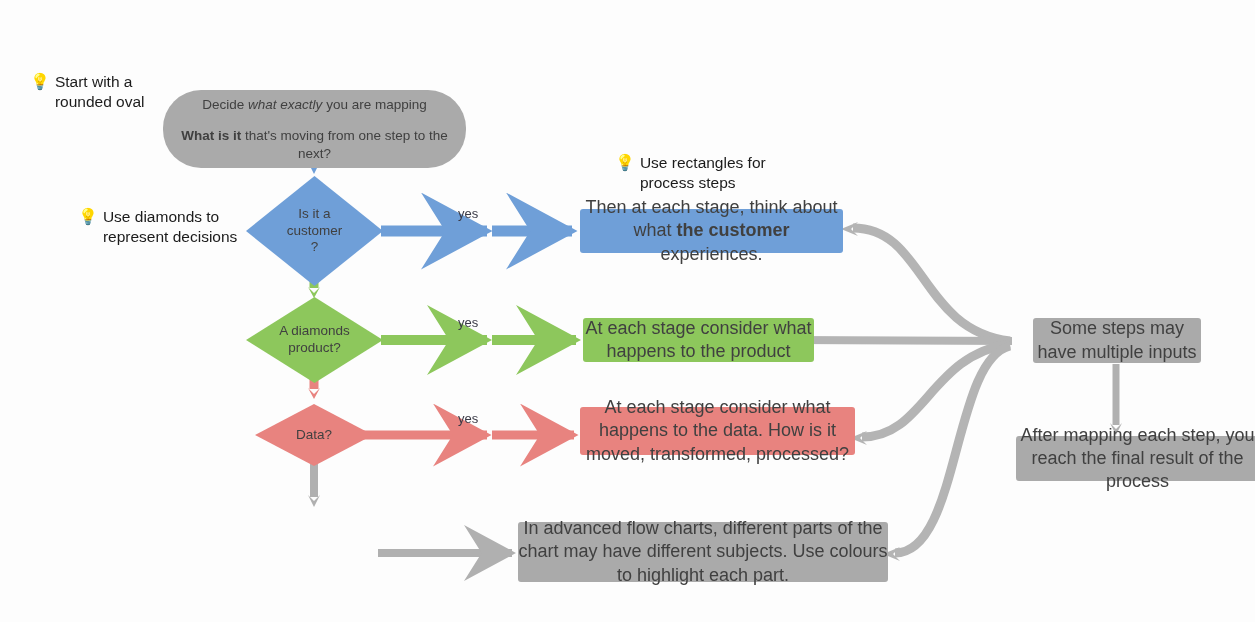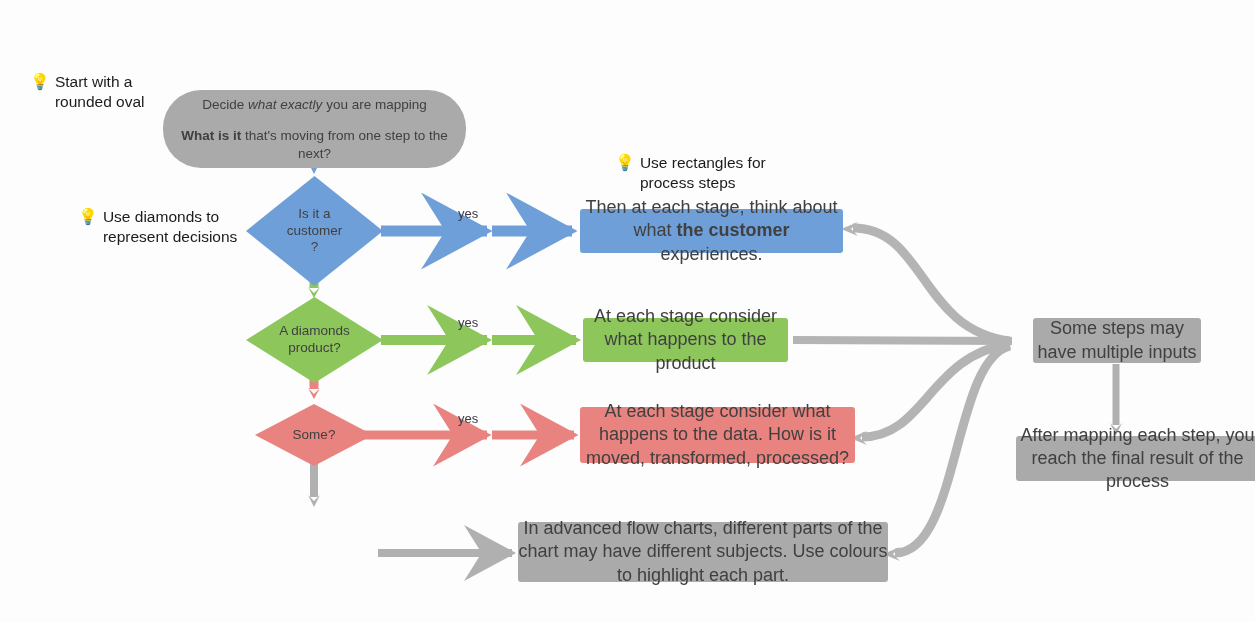--- a/index.html
+++ b/index.html
@@ -211,38 +211,38 @@
       <polygon points="68.5,0 137,43 68.5,86 0,43" fill="#8dc75c"></polygon>
     </svg>
     <div class="diamond-label" style="white-space:pre-line;">A diamonds
 product?</div>
   </div>
 
   <div class="diamond-wrap" style="left:255px; top:404px; width:118px; height:62px;">
     <svg class="diamond-shape" viewBox="0 0 118 62">
       <polygon points="59,0 118,31 59,62 0,31" fill="#e8837f"></polygon>
     </svg>
-    <div class="diamond-label" style="white-space:pre-line;">Some?</div>
+    <div class="diamond-label" style="white-space:pre-line;">Data?</div>
   </div>
 
   <div class="edge-label" style="left:458px; top:206px;">yes</div>
   <div class="edge-label" style="left:458px; top:315px;">yes</div>
   <div class="edge-label" style="left:458px; top:411px;">yes</div>
 
   <div class="node rect" style="left:580px; top:209px; width:263px; height:44px; background:#6f9fd8;">
     <div>
       <span>Then at each stage, think about what </span><b>the customer</b><span> experiences.</span>
     </div>
   </div>
 
-  <div class="node rect" style="left:583px; top:318px; width:205px; height:44px; background:#8dc75c;">
+  <div class="node rect" style="left:583px; top:318px; width:231px; height:44px; background:#8dc75c;">
     <span>At each stage consider what happens to the product</span>
   </div>
 
-  <div class="node rect" style="left:580px; top:407px; width:275px; height:56px; background:#e8837f;">
+  <div class="node rect" style="left:580px; top:407px; width:275px; height:48px; background:#e8837f;">
     <span>At each stage consider what happens to the data. How is it moved, transformed, processed?</span>
   </div>
 
 
   <div class="node rect" style="left:518px; top:522px; width:370px; height:60px; background:#aaaaaa;">
     <span>In advanced flow charts, different parts of the chart may have different subjects. Use colours to highlight each part.</span>
   </div>
 
   <div class="node rect" style="left:1033px; top:318px; width:168px; height:45px; background:#aaaaaa;">
     <span>Some steps may have multiple inputs</span>

